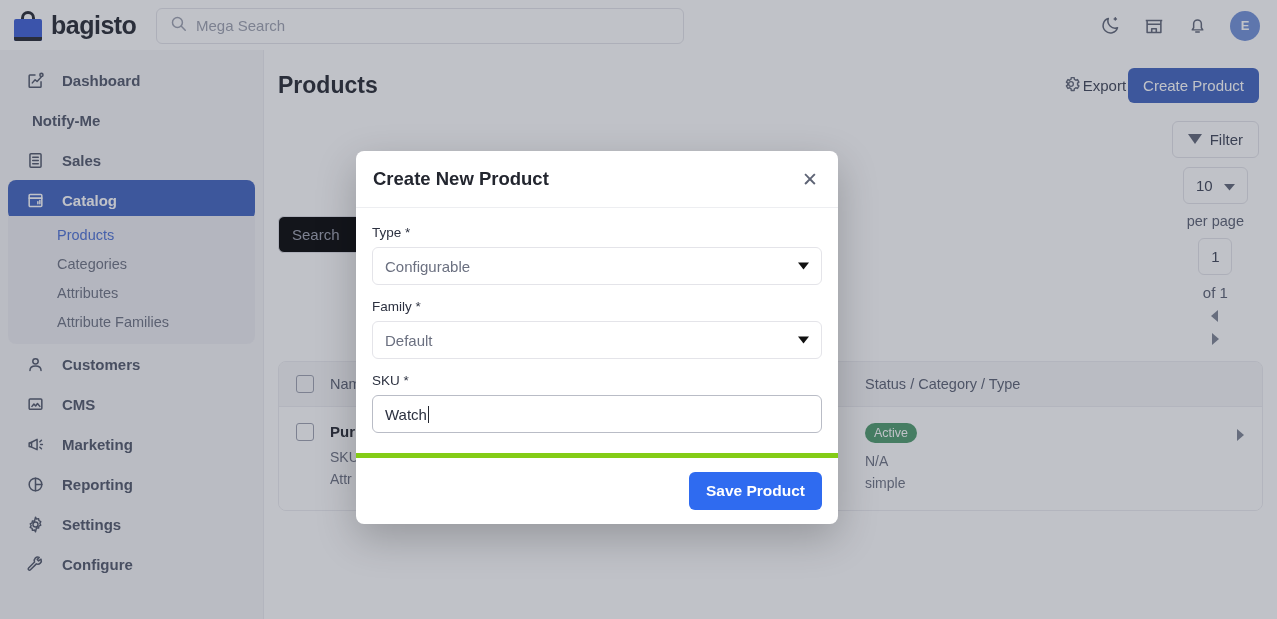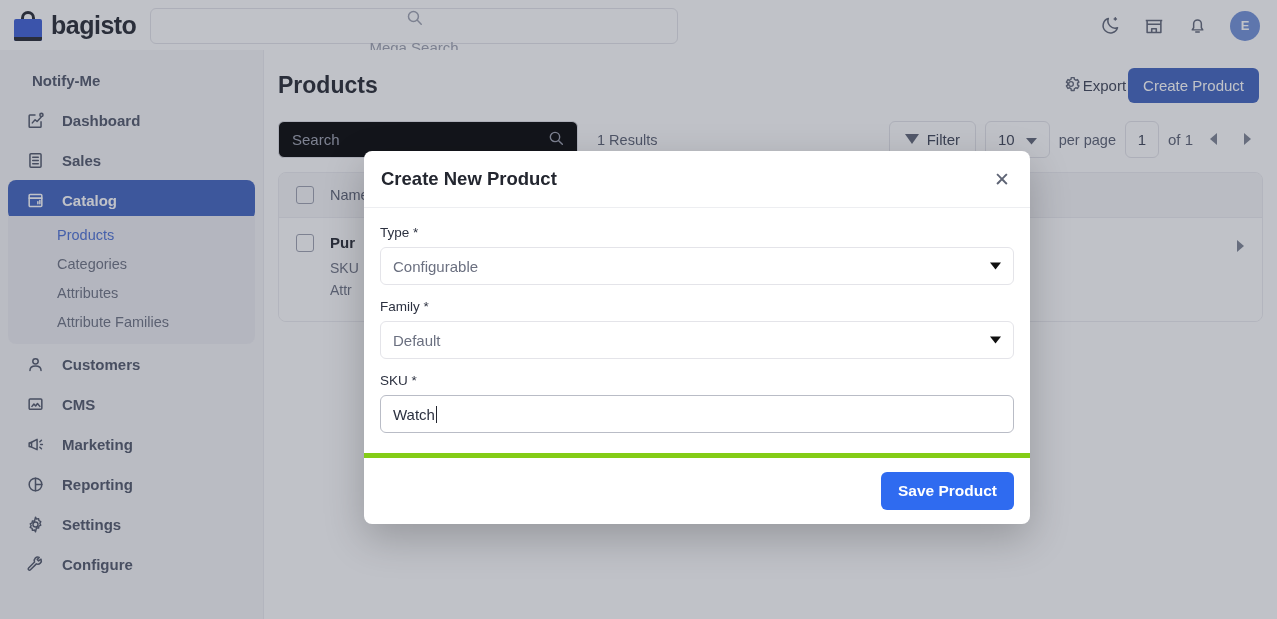--- a/index.html
+++ b/index.html
@@ -21,25 +21,25 @@
     display: flex; align-items: center;
   }
   .brand { display: flex; align-items: center; gap: 9px; padding-left: 14px; width: 150px; }
   .brand-bag { width: 28px; height: 30px; position: relative; }
   .brand-bag .body { position: absolute; left: 0; top: 8px; width: 28px; height: 22px; background: #3b5ed4; border-radius: 2px; }
   .brand-bag .handle { position: absolute; left: 7px; top: 0px; width: 14px; height: 15px; border: 3px solid #23262f; border-bottom: none; border-radius: 7px 7px 0 0; }
   .brand-bag .bottom { position: absolute; left: 0; bottom: 0; width: 28px; height: 4px; background: #23262f; border-radius: 0 0 2px 2px; }
   .brand-name { font-size: 25px; font-weight: bold; color: #23262f; letter-spacing: -0.5px; }
 
   .mega-search {
+    margin-left: 6px;
     width: 528px; height: 36px;
     border: 1px solid #e4e4e9; border-radius: 6px;
     display: flex; align-items: center; gap: 9px; padding: 0 13px;
     background: #fff;
-    flex-direction: column;
   }
   .mega-search .ph { font-size: 15px; color: #9ca0ae; }
 
   .topbar-right {
     margin-left: auto; display: flex; align-items: center; gap: 22px; padding-right: 17px;
   }
   .ticon { color: #5e6475; display: flex; align-items: center; justify-content: center; }
   .avatar {
     width: 30px; height: 30px; border-radius: 50%;
     background: #6f8fd8; color: #fff;
@@ -82,21 +82,21 @@
     padding: 9px 15px; border-radius: 6px;
   }
 
   .toolbar { display: flex; align-items: center; gap: 10px; padding: 18px 18px 0 14px; }
   .search-box {
     width: 300px; height: 37px; border: 1px solid #e4e4e9; border-radius: 6px;
     display: flex; align-items: center; padding: 16px 13px; background: #000000;
   }
   .search-box .ph { font-size: 15px; color: #9ca0ae; flex: 1; }
   .results-count { font-size: 14.5px; color: #585e70; margin-left: 9px; }
-  .tb-right { margin-left: auto; display: flex; align-items: center; gap: 9px; }
+  .tb-right { margin-left: auto; display: flex; align-items: center; gap: 9px; flex-direction: column; }
   .filter-btn {
     height: 37px; border: 1px solid #e4e4e9; border-radius: 6px;
     display: flex; align-items: center; gap: 8px; padding: 0 15px;
     font-size: 15px; color: #3c4254; background: #fff;
   }
   .per-page {
     height: 37px; border: 1px solid #e4e4e9; border-radius: 6px;
     display: flex; align-items: center; gap: 11px; padding: 0 12px;
     font-size: 15px; color: #3c4254; background: #fff;
   }
@@ -135,22 +135,22 @@
 
   
   .dim-layer {
     position: absolute; inset: 0;
     background: rgba(60, 66, 84, 0.32);
     backdrop-filter: none;
   }
 
   
   .modal {
-    position: absolute; left: 364px; top: 151px;
-    width: 666px;
+    position: absolute; left: 356px; top: 151px;
+    width: 482px;
     background: #ffffff; border-radius: 8px;
     box-shadow: 0 14px 40px rgba(0,0,0,0.22);
     overflow: hidden;
   }
   .modal-head {
     display: flex; align-items: center;
     padding: 17px 20px 17px 17px;
     border-bottom: 1px solid #edeef1;
   }
   .modal-title { font-size: 18.5px; font-weight: bold; color: #23262f; }
@@ -227,33 +227,33 @@
           <path d="M6 17h12l-1.6-2.4V10a4.4 4.4 0 0 0-8.8 0v4.6L6 17z" stroke-linejoin="round"></path>
           <path d="M10 19.5h4" stroke-linecap="round"></path>
         </svg>
       </span>
       <span class="avatar">E</span>
     </div>
   </div>
 
   <div class="sidebar">
 
-    <div class="nav-item noicon">
-      <span>Notify-Me</span>
-    </div>
-
     <div class="nav-item">
       <span class="ni-icon">
         <svg width="19" height="19" viewBox="0 0 24 24" fill="none" stroke="#4e5567" stroke-width="1.9">
           <path d="M19 13v6.5a1 1 0 0 1-1 1H5a1 1 0 0 1-1-1V6a1 1 0 0 1 1-1h7" stroke-linejoin="round"></path>
           <path d="M8 15l3.5-4 2.5 2.2L19 8" stroke-linecap="round" stroke-linejoin="round"></path>
           <circle cx="19.5" cy="5" r="2"></circle>
         </svg>
       </span>
       <span>Dashboard</span>
+    </div>
+
+    <div class="nav-item noicon">
+      <span>Notify-Me</span>
     </div>
 
     <div class="nav-item">
       <span class="ni-icon">
         <svg width="19" height="19" viewBox="0 0 24 24" fill="none" stroke="#4e5567" stroke-width="1.9">
           <rect x="5" y="3.5" width="14" height="17" rx="1.3"></rect>
           <path d="M8.5 8h7M8.5 12h7M8.5 16h7" stroke-linecap="round"></path>
         </svg>
       </span>
       <span>Sales</span>

